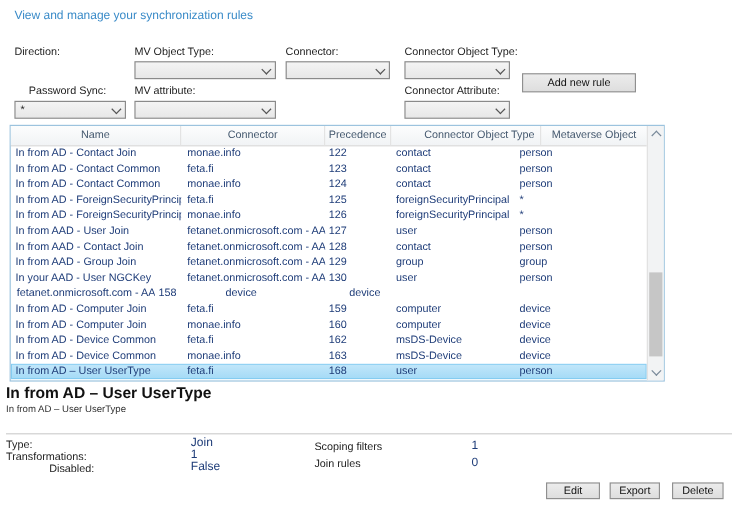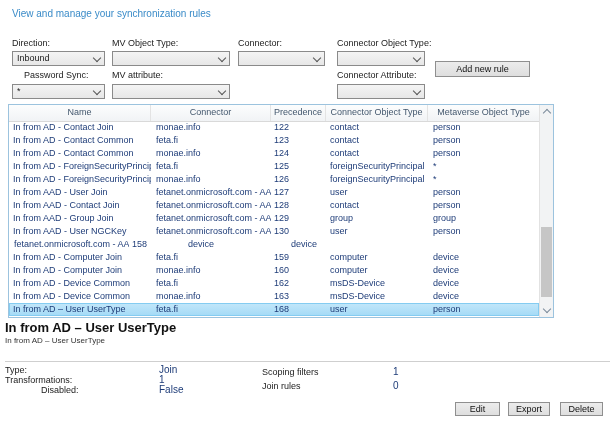--- a/index.html
+++ b/index.html
@@ -62,24 +62,20 @@
 
 <div class="page">
 
   <div class="abs page-title">View and manage your synchronization rules</div>
 
   <div class="abs flabel" style="left:12px;top:38px;">Direction:</div>
   <div class="abs flabel" style="left:112px;top:38px;">MV Object Type:</div>
   <div class="abs flabel" style="left:238px;top:38px;">Connector:</div>
   <div class="abs flabel" style="left:337px;top:38px;">Connector Object Type:</div>
 
-  <div class="abs combo" style="left:12px;top:51px;width:93px;">
-    <span>Inbound</span>
-    <span class="chev"></span>
-  </div>
   <div class="abs combo" style="left:112px;top:51px;width:118px;">
     <span></span>
     <span class="chev"></span>
   </div>
   <div class="abs combo" style="left:238px;top:51px;width:87px;">
     <span></span>
     <span class="chev"></span>
   </div>
   <div class="abs combo" style="left:337px;top:51px;width:88px;">
     <span></span>
@@ -103,21 +99,21 @@
   <div class="abs combo" style="left:337px;top:84px;width:88px;">
     <span></span>
     <span class="chev"></span>
   </div>
 
   <div class="abs grid">
     <div class="ghead">
       <div class="hcell c-name" style="padding-left:0;">Name</div>
       <div class="hcell c-conn" style="padding-left:0;">Connector</div>
       <div class="hcell c-prec" style="padding-left:0;">Precedence</div>
-      <div class="hcell c-cot" style="padding-left:0;">Connector Object Type</div>
+      <div class="hcell c-cot" style="padding-left:0;margin-left:23px;">Connector Object Type</div>
       <div class="hcell c-mot" style="padding-left:0;border-right:none;">Metaverse Object Type</div>
     </div>
     <div class="gbody">
         <div class="trow">
           <div class="tcell c-name">In from AD - Contact Join</div>
           <div class="tcell c-conn">monae.info</div>
           <div class="tcell c-prec">122</div>
           <div class="tcell c-cot">contact</div>
           <div class="tcell c-mot">person</div>
         </div>
@@ -164,21 +160,21 @@
           <div class="tcell c-mot">person</div>
         </div>
         <div class="trow">
           <div class="tcell c-name">In from AAD - Group Join</div>
           <div class="tcell c-conn">fetanet.onmicrosoft.com - AAD</div>
           <div class="tcell c-prec">129</div>
           <div class="tcell c-cot">group</div>
           <div class="tcell c-mot">group</div>
         </div>
         <div class="trow">
-          <div class="tcell c-name">In from AAD - User NGCKey</div>
+          <div class="tcell c-name">In your AAD - User NGCKey</div>
           <div class="tcell c-conn">fetanet.onmicrosoft.com - AAD</div>
           <div class="tcell c-prec">130</div>
           <div class="tcell c-cot">user</div>
           <div class="tcell c-mot">person</div>
         </div>
         <div class="trow">
           <div class="tcell c-conn">fetanet.onmicrosoft.com - AAD</div>
           <div class="tcell c-prec">158</div>
           <div class="tcell c-cot">device</div>
           <div class="tcell c-mot">device</div>

